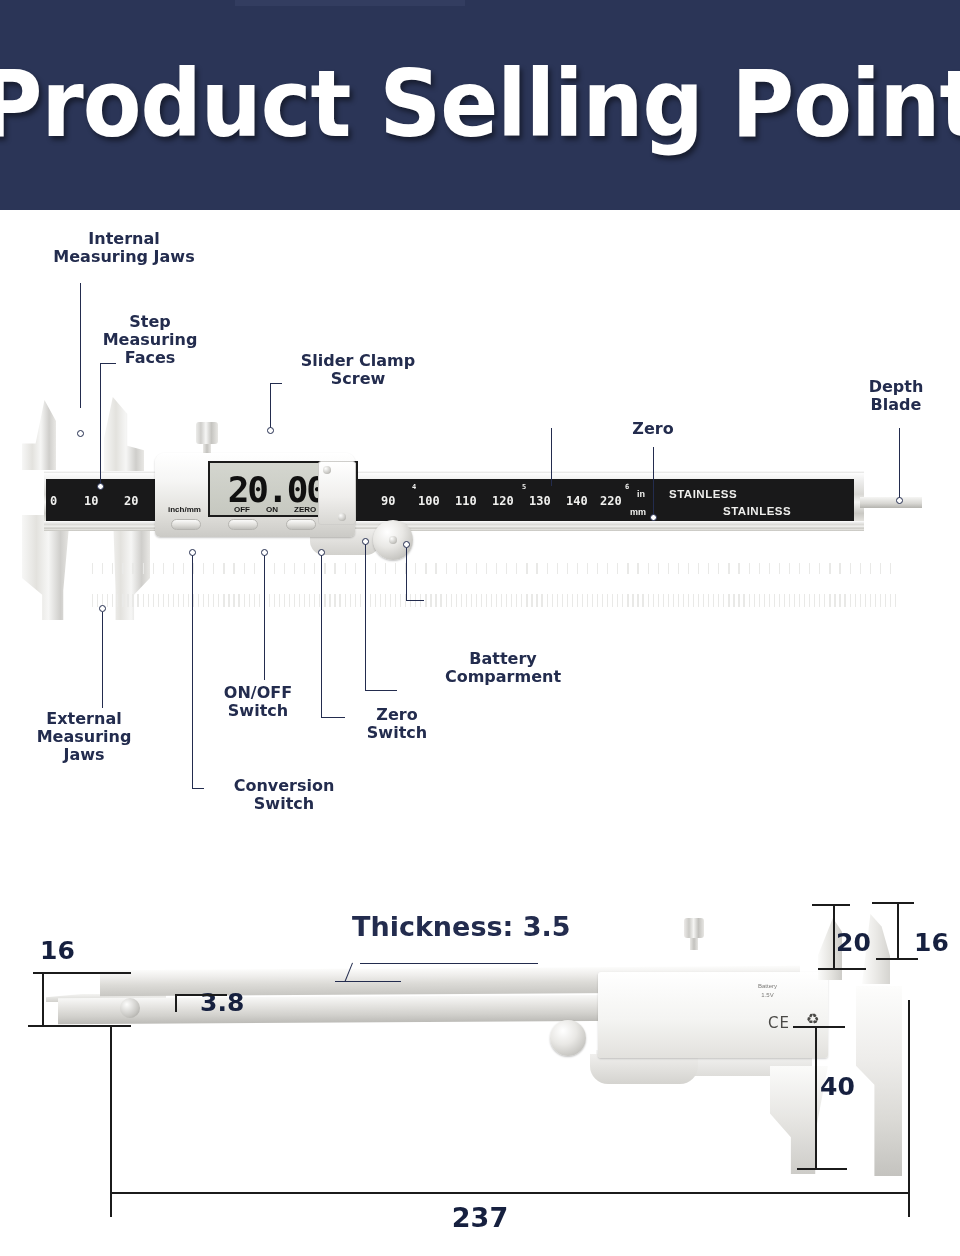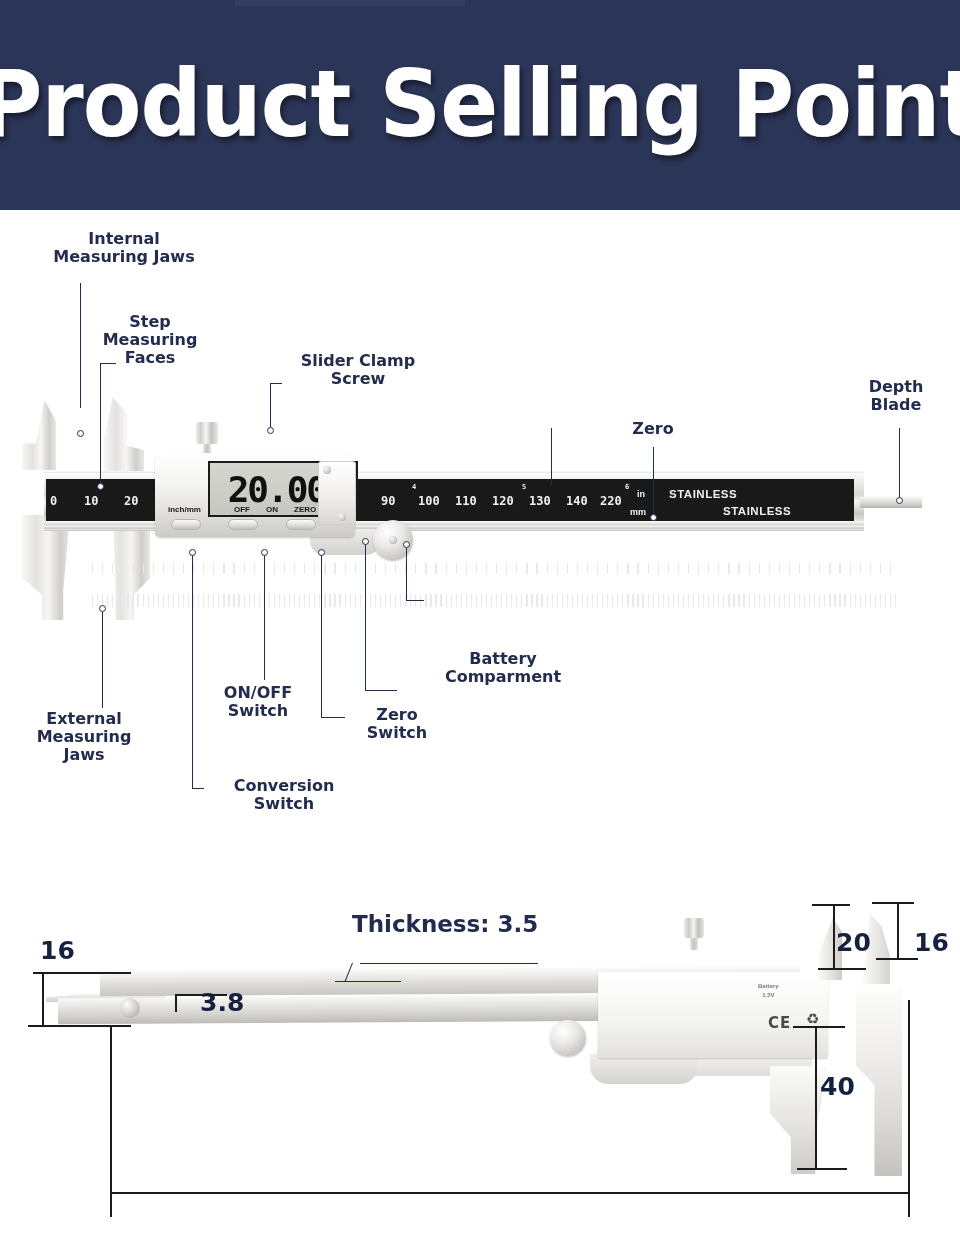--- a/index.html
+++ b/index.html
@@ -187,21 +187,21 @@
     background:radial-gradient(circle at 36% 30%,#ffffff 0%,#e9e8e5 40%,#c6c5c1 75%,#a7a6a2 100%);
     box-shadow:0 1px 2px rgba(0,0,0,.25);
   }
   .slider-skirt{
     position:absolute; left:310px; top:134px; width:70px; height:26px;
     border-radius:0 0 14px 14px;
     background:linear-gradient(to bottom,#eeedeb,#d2d1cd);
   }
 
   
-  #caliper-bottom{ position:absolute; left:0; top:890px; width:860px; height:366px;font-weight:bold; }
+  #caliper-bottom{ position:absolute; left:0; top:890px; width:860px; height:366px; }
 
   .b-beam-top{
     position:absolute; left:100px; top:78px; width:700px; height:26px;
     background:linear-gradient(to bottom,#fcfcfb 0%,#eeedeb 28%,#dcdbd7 58%,#c8c7c3 100%);
     transform:skewY(-0.35deg);
   }
   .b-beam-bot{
     position:absolute; left:58px; top:106px; width:742px; height:26px;
     background:linear-gradient(to bottom,#f8f8f7 0%,#e6e5e2 34%,#d2d1cd 70%,#bcbbb7 100%);
     transform:skewY(-0.35deg);
@@ -441,21 +441,21 @@
     </div>
     <div class="b-ce">CE</div>
     <div class="b-bin">♻</div>
 
     <div class="b-jaw-int-left"></div>
     <div class="b-jaw-int-right"></div>
     <div class="b-jaw-ext-left"></div>
     <div class="b-jaw-ext-right"></div>
   </div>
 
-  <div class="lbl l" style="left:352px; top:912px; font-size:23px;">Thickness:  3.5</div>
+  <div class="lbl l" style="left:352px; top:912px; font-size:27px;">Thickness:  3.5</div>
   <div class="ln h" style="left:360px; top:963px; width:178px;"></div>
   <div class="ln h" style="left:335px; top:981px; width:66px;"></div>
   <div class="ln" style="left:352px; top:963px; width:1.4px; height:20px; transform:rotate(22deg); transform-origin:top;"></div>
 
   <div class="dim-num" style="left:40px; top:936px; font-size:25px;">16</div>
   <div class="dim h" style="left:33px; top:972px; width:98px;"></div>
   <div class="dim h" style="left:28px; top:1025px; width:103px;"></div>
   <div class="dim v" style="left:42px; top:972px; height:53px;"></div>
 
   <div class="dim-num" style="left:200px; top:988px; font-size:25px;">3.8</div>
@@ -470,17 +470,18 @@
   <div class="dim-num" style="left:914px; top:928px; font-size:25px;">16</div>
   <div class="dim h" style="left:872px; top:902px; width:42px;"></div>
   <div class="dim h" style="left:876px; top:958px; width:42px;"></div>
   <div class="dim v" style="left:897px; top:902px; height:56px;"></div>
 
   <div class="dim-num" style="left:820px; top:1072px; font-size:25px;">40</div>
   <div class="dim h" style="left:793px; top:1026px; width:52px;"></div>
   <div class="dim h" style="left:797px; top:1168px; width:50px;"></div>
   <div class="dim v" style="left:815px; top:1026px; height:142px;"></div>
 
+  <div class="dim-num" style="left:0px; top:1202px; width:960px; text-align:center; font-size:27px;">237</div>
   <div class="dim v" style="left:110px; top:1025px; height:192px;"></div>
   <div class="dim v" style="left:908px; top:1000px; height:217px;"></div>
   <div class="dim h" style="left:110px; top:1192px; width:798px;"></div>
 
 </div>
 
 </body></html>

